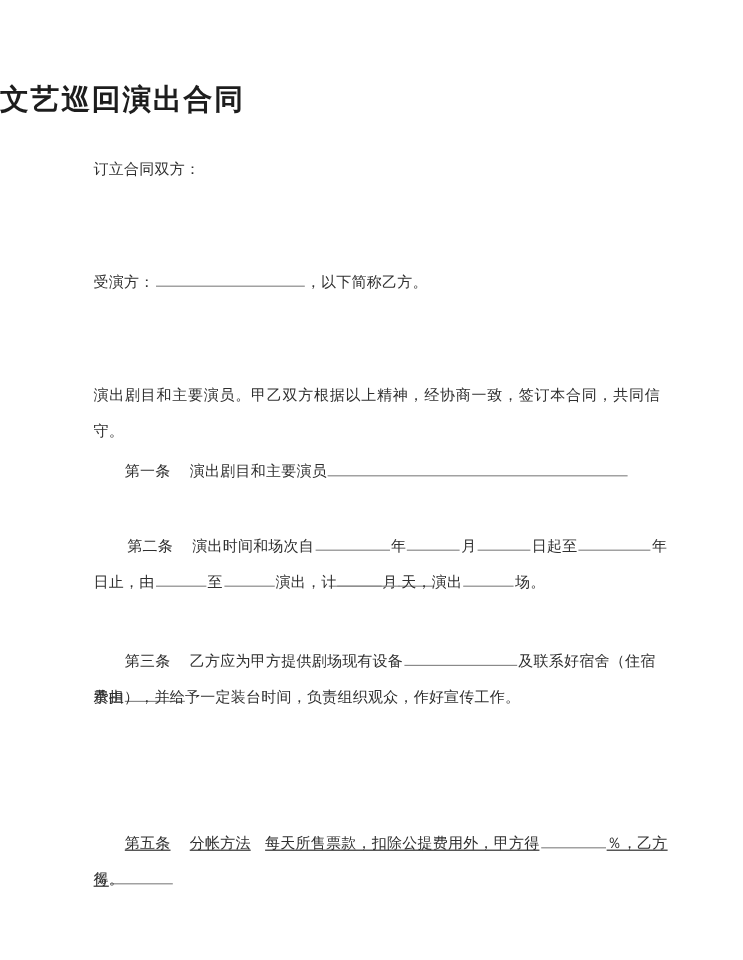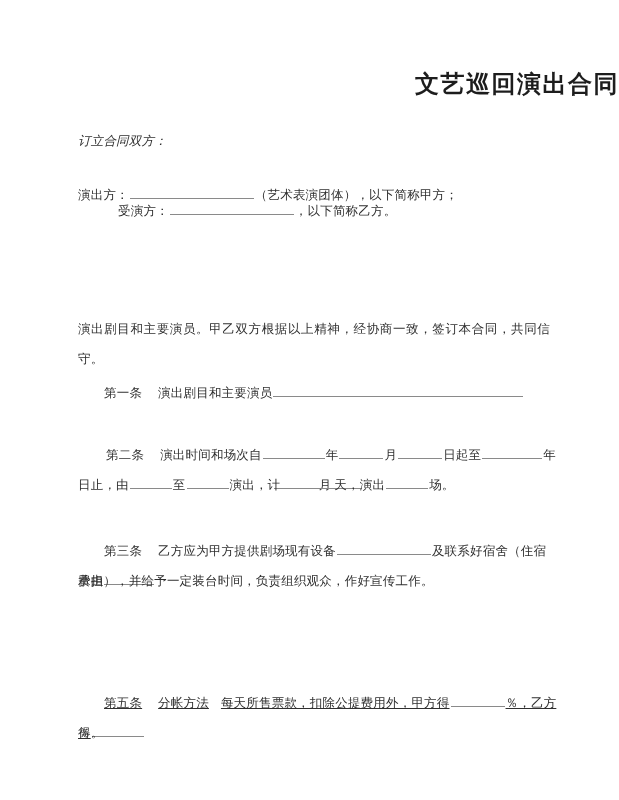--- a/index.html
+++ b/index.html
@@ -20,21 +20,21 @@
     width: 619px;
     height: 800px;
     background: #ffffff;
     box-sizing: border-box;
   }
   .doc-title {
     position: absolute;
     left: 0;
     top: 68px;
     width: 619px;
-    text-align: right;
+    text-align: left;
     font-size: 24px;
     font-weight: bold;
     letter-spacing: 1.5px;
     color: #1d1d1d;
     line-height: 32px;
   }
   .block {
     position: absolute;
     left: 78px;
     width: 470px;
@@ -76,29 +76,26 @@
   .sp-wide { display:inline-block; width: 16px; }
   .sp-mid  { display:inline-block; width: 12px; }
 </style>
 </head>
 <body>
 
 <div class="page">
 
   <div class="doc-title">文艺巡回演出合同</div>
 
-  <div class="block" style="top:126px;font-style:italic;">
+  <div class="block" style="top:126px;">
     <span>订立合同双方：</span>
   </div>
 
-  <div class="block" style="top:180px;">
-    <span>演出方：</span><span class="blank b-party"></span><span>（艺术表演团体），以下简称甲方；</span>
-  </div>
 
-  <div class="block" style="top:196px;margin-left:40px;">
+  <div class="block" style="top:220px;">
     <span>受演方：</span><span class="blank b-party"></span><span>，以下简称乙方。</span>
   </div>
 
   <div class="block para" style="top:314px; width:472px;">
     <span>演出剧目和主要演员。甲乙双方根据以上精神，经协商一致，签订本合同，共同信守。</span>
   </div>
 
   <div class="block indent" style="top:378px; width:480px;">
     <span>第一条</span><span class="sp-wide"></span><span>演出剧目和主要演员</span><span class="blank" style="width:250px;"></span>
   </div>

